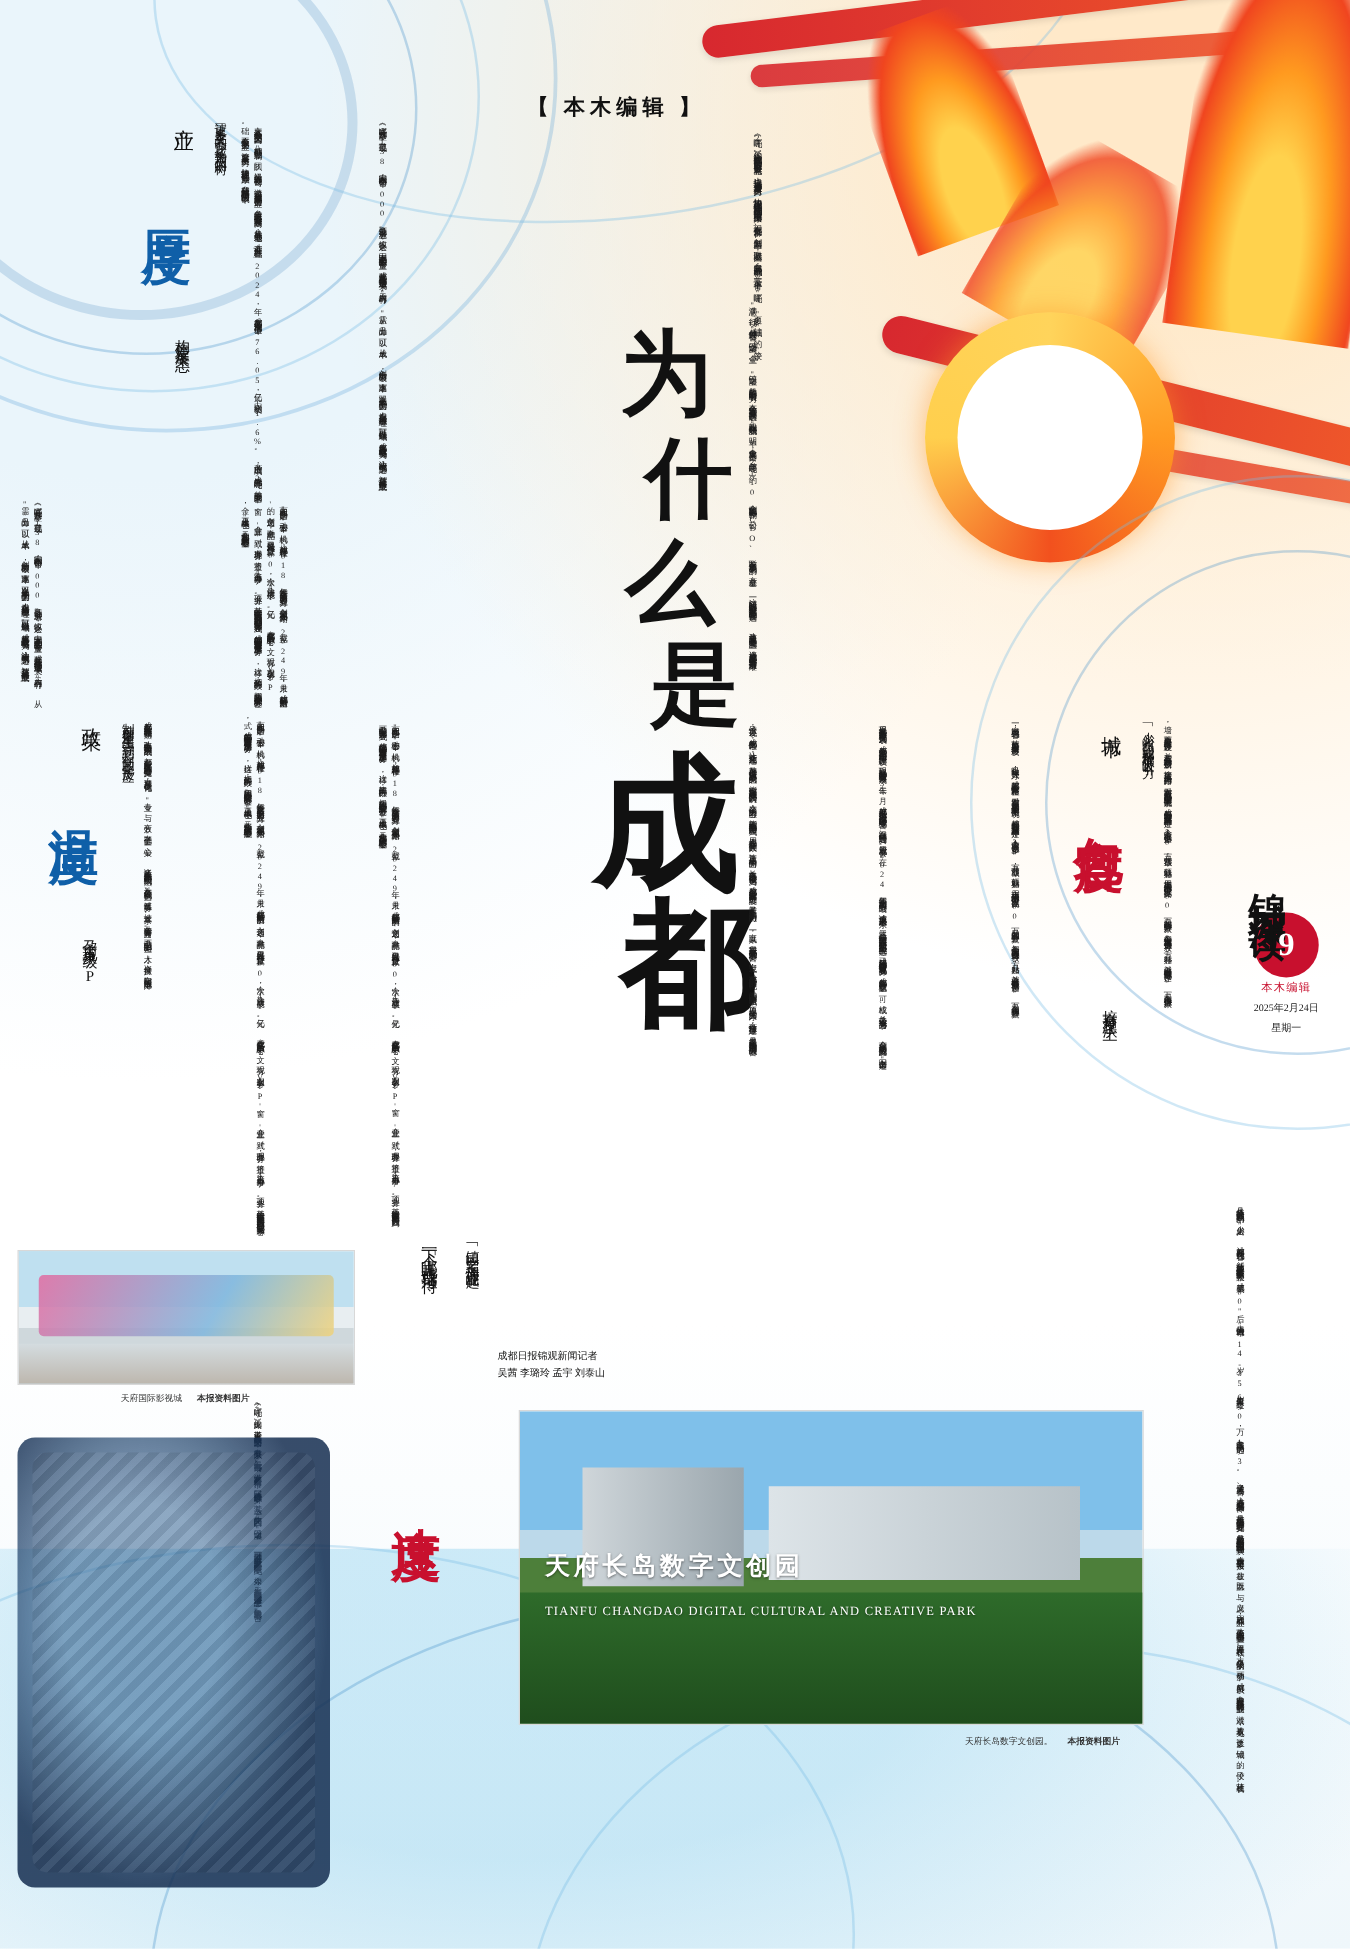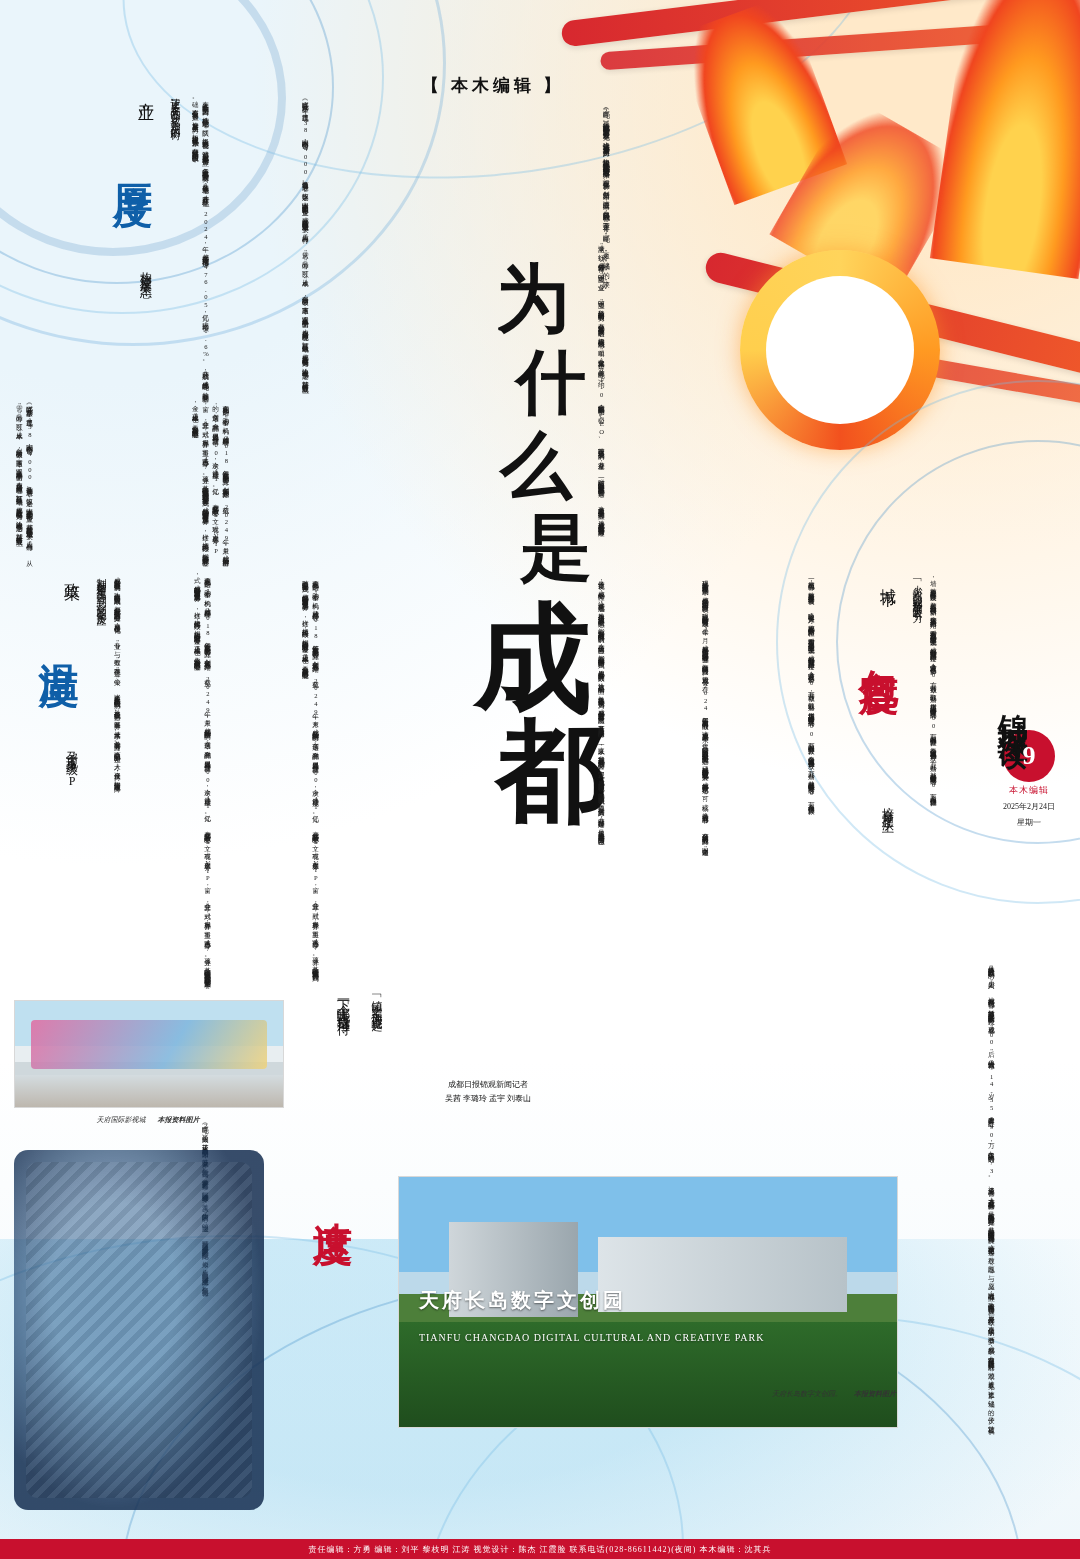--- a/index.html
+++ b/index.html
@@ -55,34 +55,34 @@
 
   .masthead{position:absolute;right:14px;top:690px;width:74px;text-align:center;}
   .masthead .name{writing-mode:vertical-rl;text-orientation:upright;font-size:30px;
      font-weight:bold;letter-spacing:8px;color:#111;}
   .pagenum{width:52px;height:52px;border-radius:50%;background:#c8102e;color:#fff;
      font-size:26px;font-weight:bold;display:flex;align-items:center;justify-content:center;margin:8px auto 2px;}
   .paper-name{font-size:9px;color:#c8102e;letter-spacing:1px;}
   .date{font-size:8px;color:#222;margin-top:4px;line-height:1.5;}
 
   .photo{position:absolute;border:1px solid #d8d8d8;overflow:hidden;}
-  .cap{font-size:7px;color:#333;margin-top:2px;font-style:italic;}
+  .cap{font-size:7px;color:#333;margin-top:2px;}
 
   .photo1{left:14px;top:1000px;width:268px;height:106px;}
   .p1-img{width:100%;height:100%;
     background:
       linear-gradient(180deg,#bfe0f0 0 42%, #e8eef1 42% 58%, #cfd8dc 58% 100%),
       linear-gradient(90deg,#9fd0e8,#d9e9f2);
     position:relative;}
   .p1-img:after{content:"";position:absolute;left:6%;top:18%;width:88%;height:46%;
     background:linear-gradient(120deg,#e26aa0,#7fb6dd 60%,#f0d27a);opacity:.85;border-radius:4px;}
   .p1-img:before{content:"";position:absolute;left:0;bottom:0;width:100%;height:30%;
     background:linear-gradient(180deg,rgba(255,255,255,.1),#bdb7ae);}
 
-  .photo2{left:398px;top:1128px;width:498px;height:250px;margin-top:48px;}
+  .photo2{left:415px;top:1128px;width:498px;height:250px;}
   .p2-img{width:100%;height:100%;position:relative;
     background:linear-gradient(180deg,#7fc0ea 0 38%, #bcd9ea 38% 47%, #4d7f3a 47% 100%);}
   .p2-img .bldg{position:absolute;left:10%;top:18%;width:26%;height:38%;
     background:linear-gradient(90deg,#cfd6da,#9aa6ad);}
   .p2-img .bldg2{position:absolute;left:40%;top:24%;width:50%;height:30%;
     background:linear-gradient(90deg,#dde4e8,#b7c2c8);}
   .p2-img .hedge{position:absolute;left:0;bottom:0;width:100%;height:42%;
     background:linear-gradient(180deg,#2e6b2a,#1f4d1d);}
   .p2-img .signtext{position:absolute;left:4%;top:44%;width:92%;color:#fff;
     font-size:20px;font-weight:bold;letter-spacing:3px;text-shadow:0 1px 2px rgba(0,0,0,.5);}
@@ -91,21 +91,21 @@
 
   .dragon{position:absolute;left:14px;top:1150px;width:250px;height:360px;
     background:radial-gradient(ellipse at 40% 40%, rgba(40,90,140,.55) 0 30%, rgba(20,45,80,.85) 70%);
     border-radius:14px;filter:blur(.2px);}
   .dragon .scale{position:absolute;inset:12px;border-radius:12px;
     background:repeating-linear-gradient(135deg, rgba(255,255,255,.06) 0 6px, rgba(0,0,0,.08) 6px 12px);}
 
   .footer{position:absolute;left:0;bottom:0;width:1080px;height:20px;background:#c8102e;color:#fff;
     font-size:8px;display:flex;align-items:center;justify-content:center;letter-spacing:1px;}
 
-  .byline{font-size:8px;color:#111;text-align:center;line-height:1.8;font-family:Liberation Serif, serif;}
+  .byline{font-size:8px;color:#111;text-align:left;line-height:1.8;font-family:Liberation Serif, serif;}
 </style>
 </head>
 <body>
 
 <div class="bg">
   <div class="bg-base"></div>
 
   <div class="topleft-swirl"></div>
   <div class="wave light" style="left:-140px;top:-160px;width:520px;height:470px;"></div>
   <div class="wave" style="left:-100px;top:-110px;width:430px;height:390px;"></div>
@@ -261,17 +261,14 @@
       <div class="hedge"></div>
       <div class="signtext">天府长岛数字文创园</div>
       <div class="signsub">TIANFU CHANGDAO DIGITAL CULTURAL AND CREATIVE PARK</div>
     </div>
   </div>
   <div style="position:absolute;left:398px;top:1382px;width:498px;text-align:right;">
     <span class="cap">天府长岛数字文创园。</span>
     <span class="cap" style="margin-left:8px;font-weight:bold;">本报资料图片</span>
   </div>
 
-  <div class="footer">
-    <span>责任编辑：方勇    编辑：刘平  黎枝明  江涛    视觉设计：陈杰  江霞脸    联系电话(028-86611442)(夜间)    本木编辑：沈其兵</span>
-  </div>
 
 </div>
 
 </body></html>

